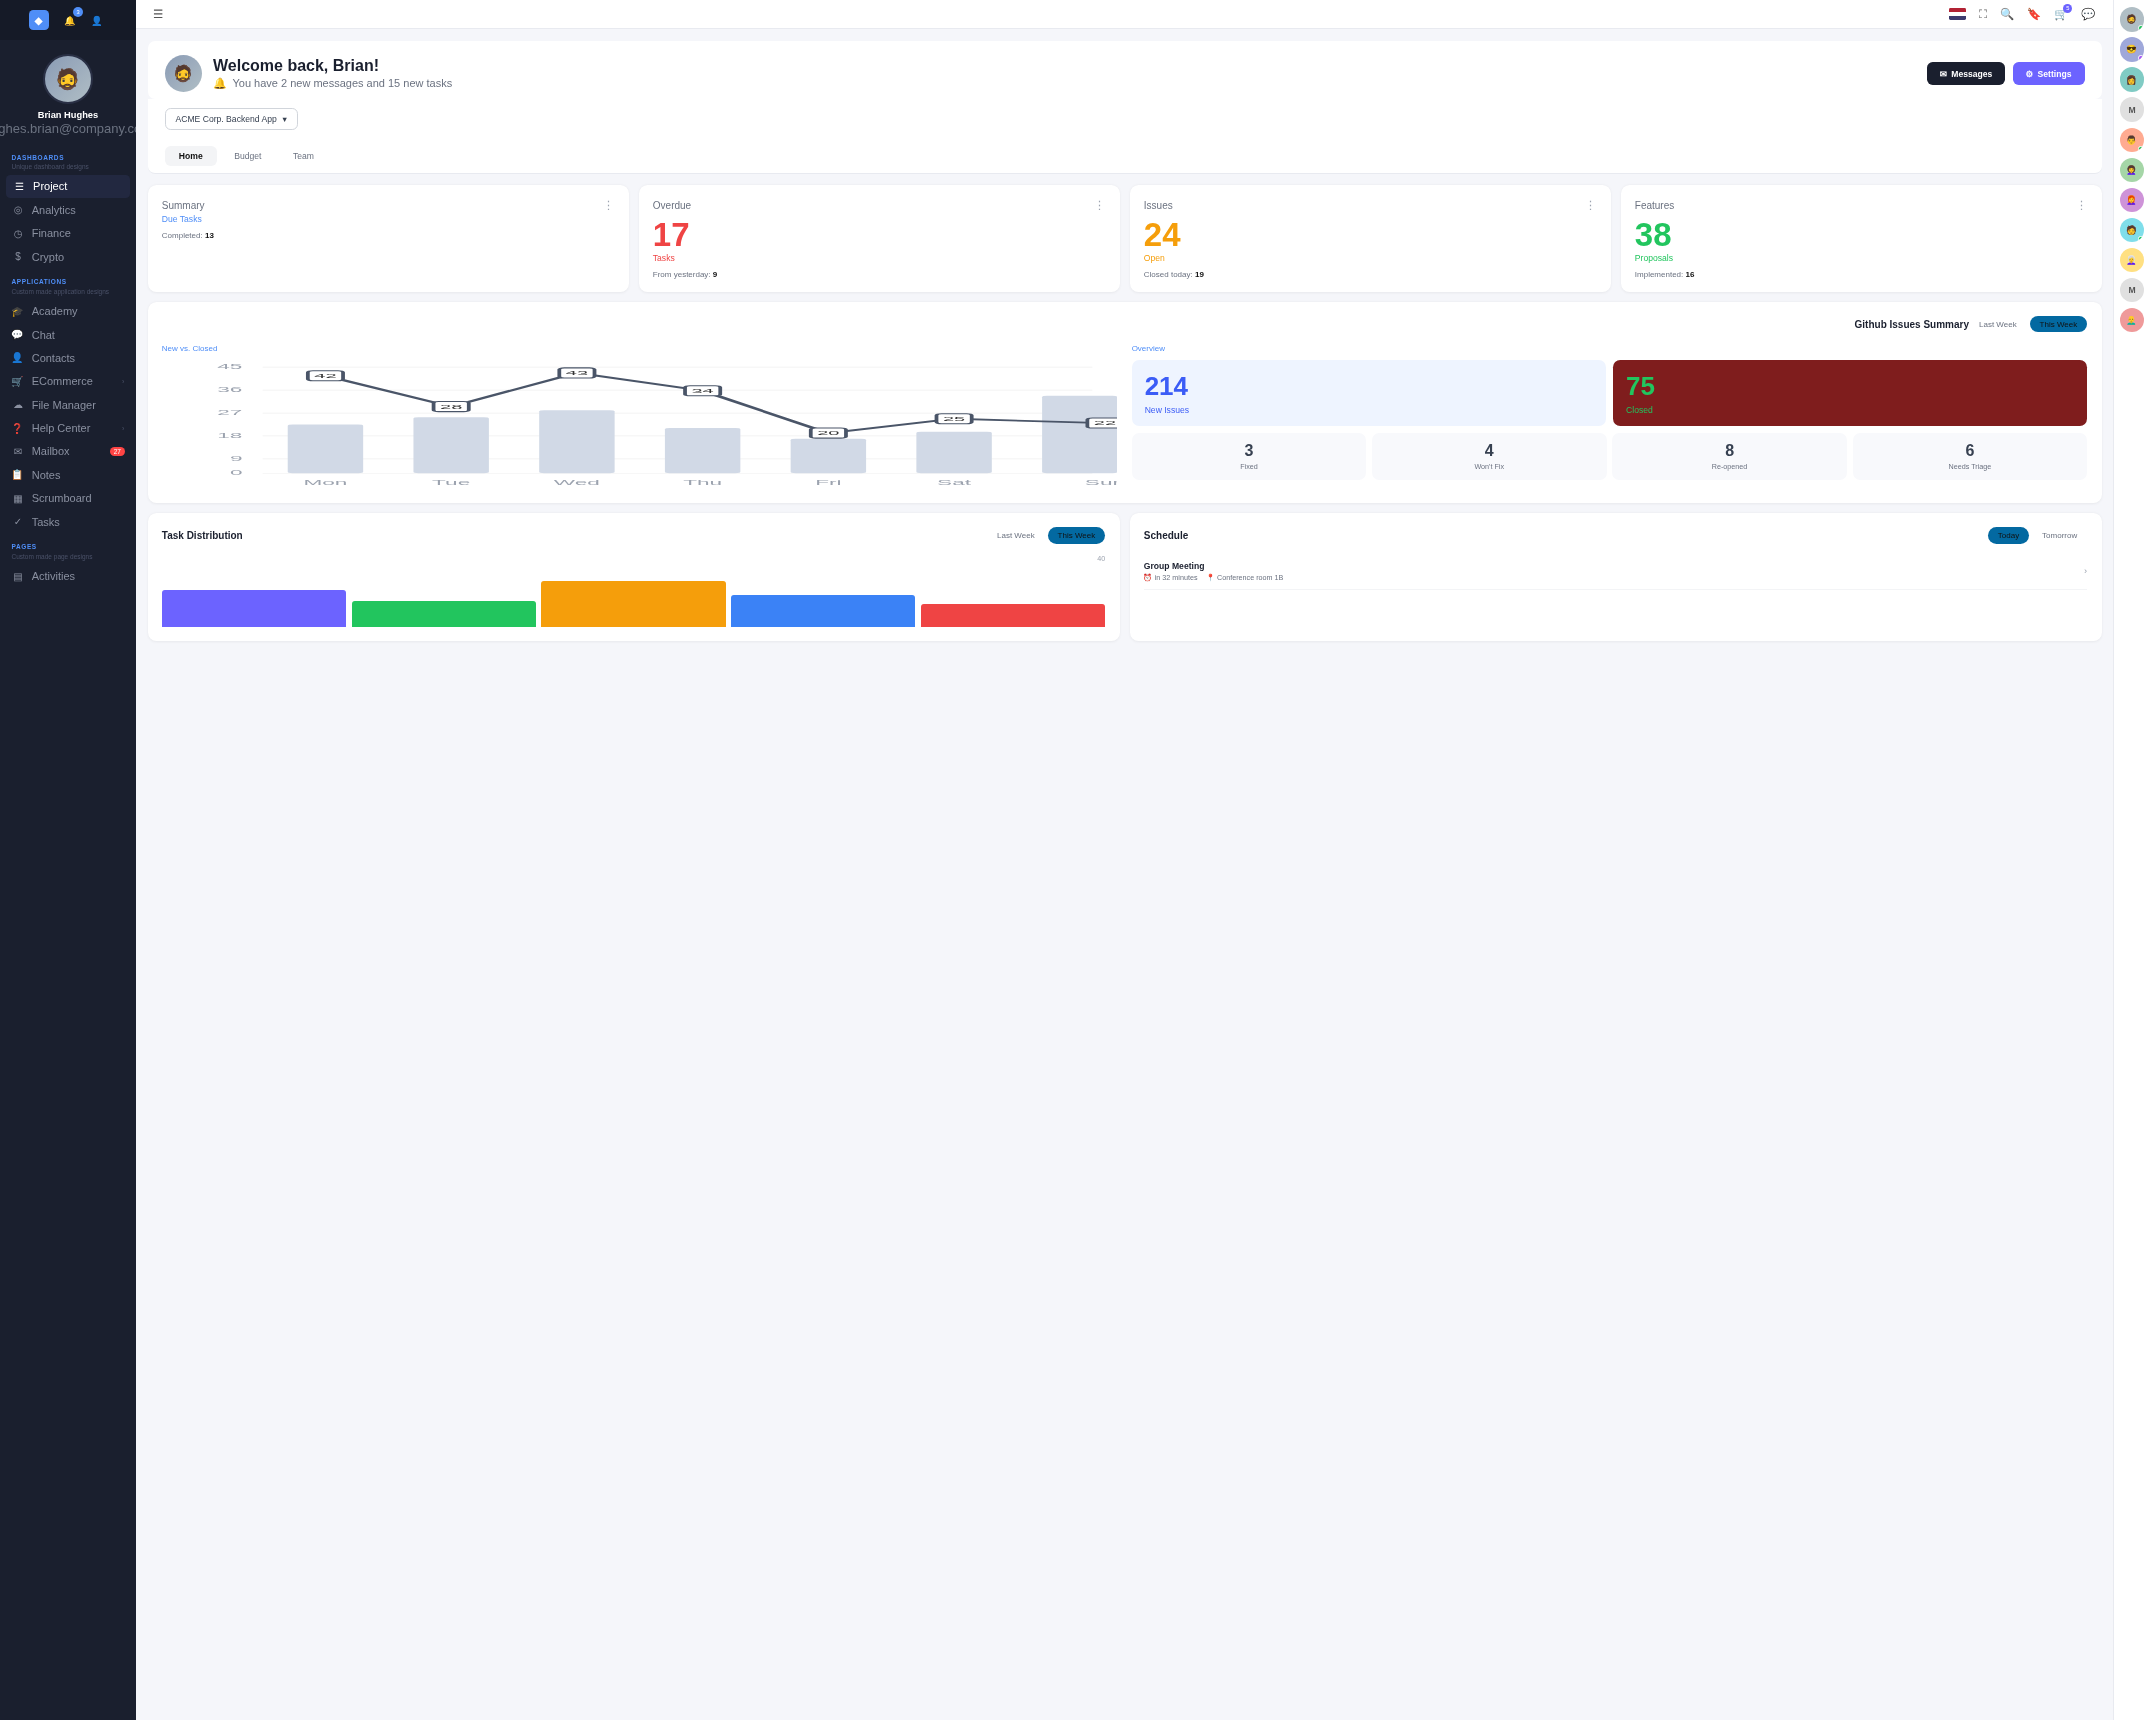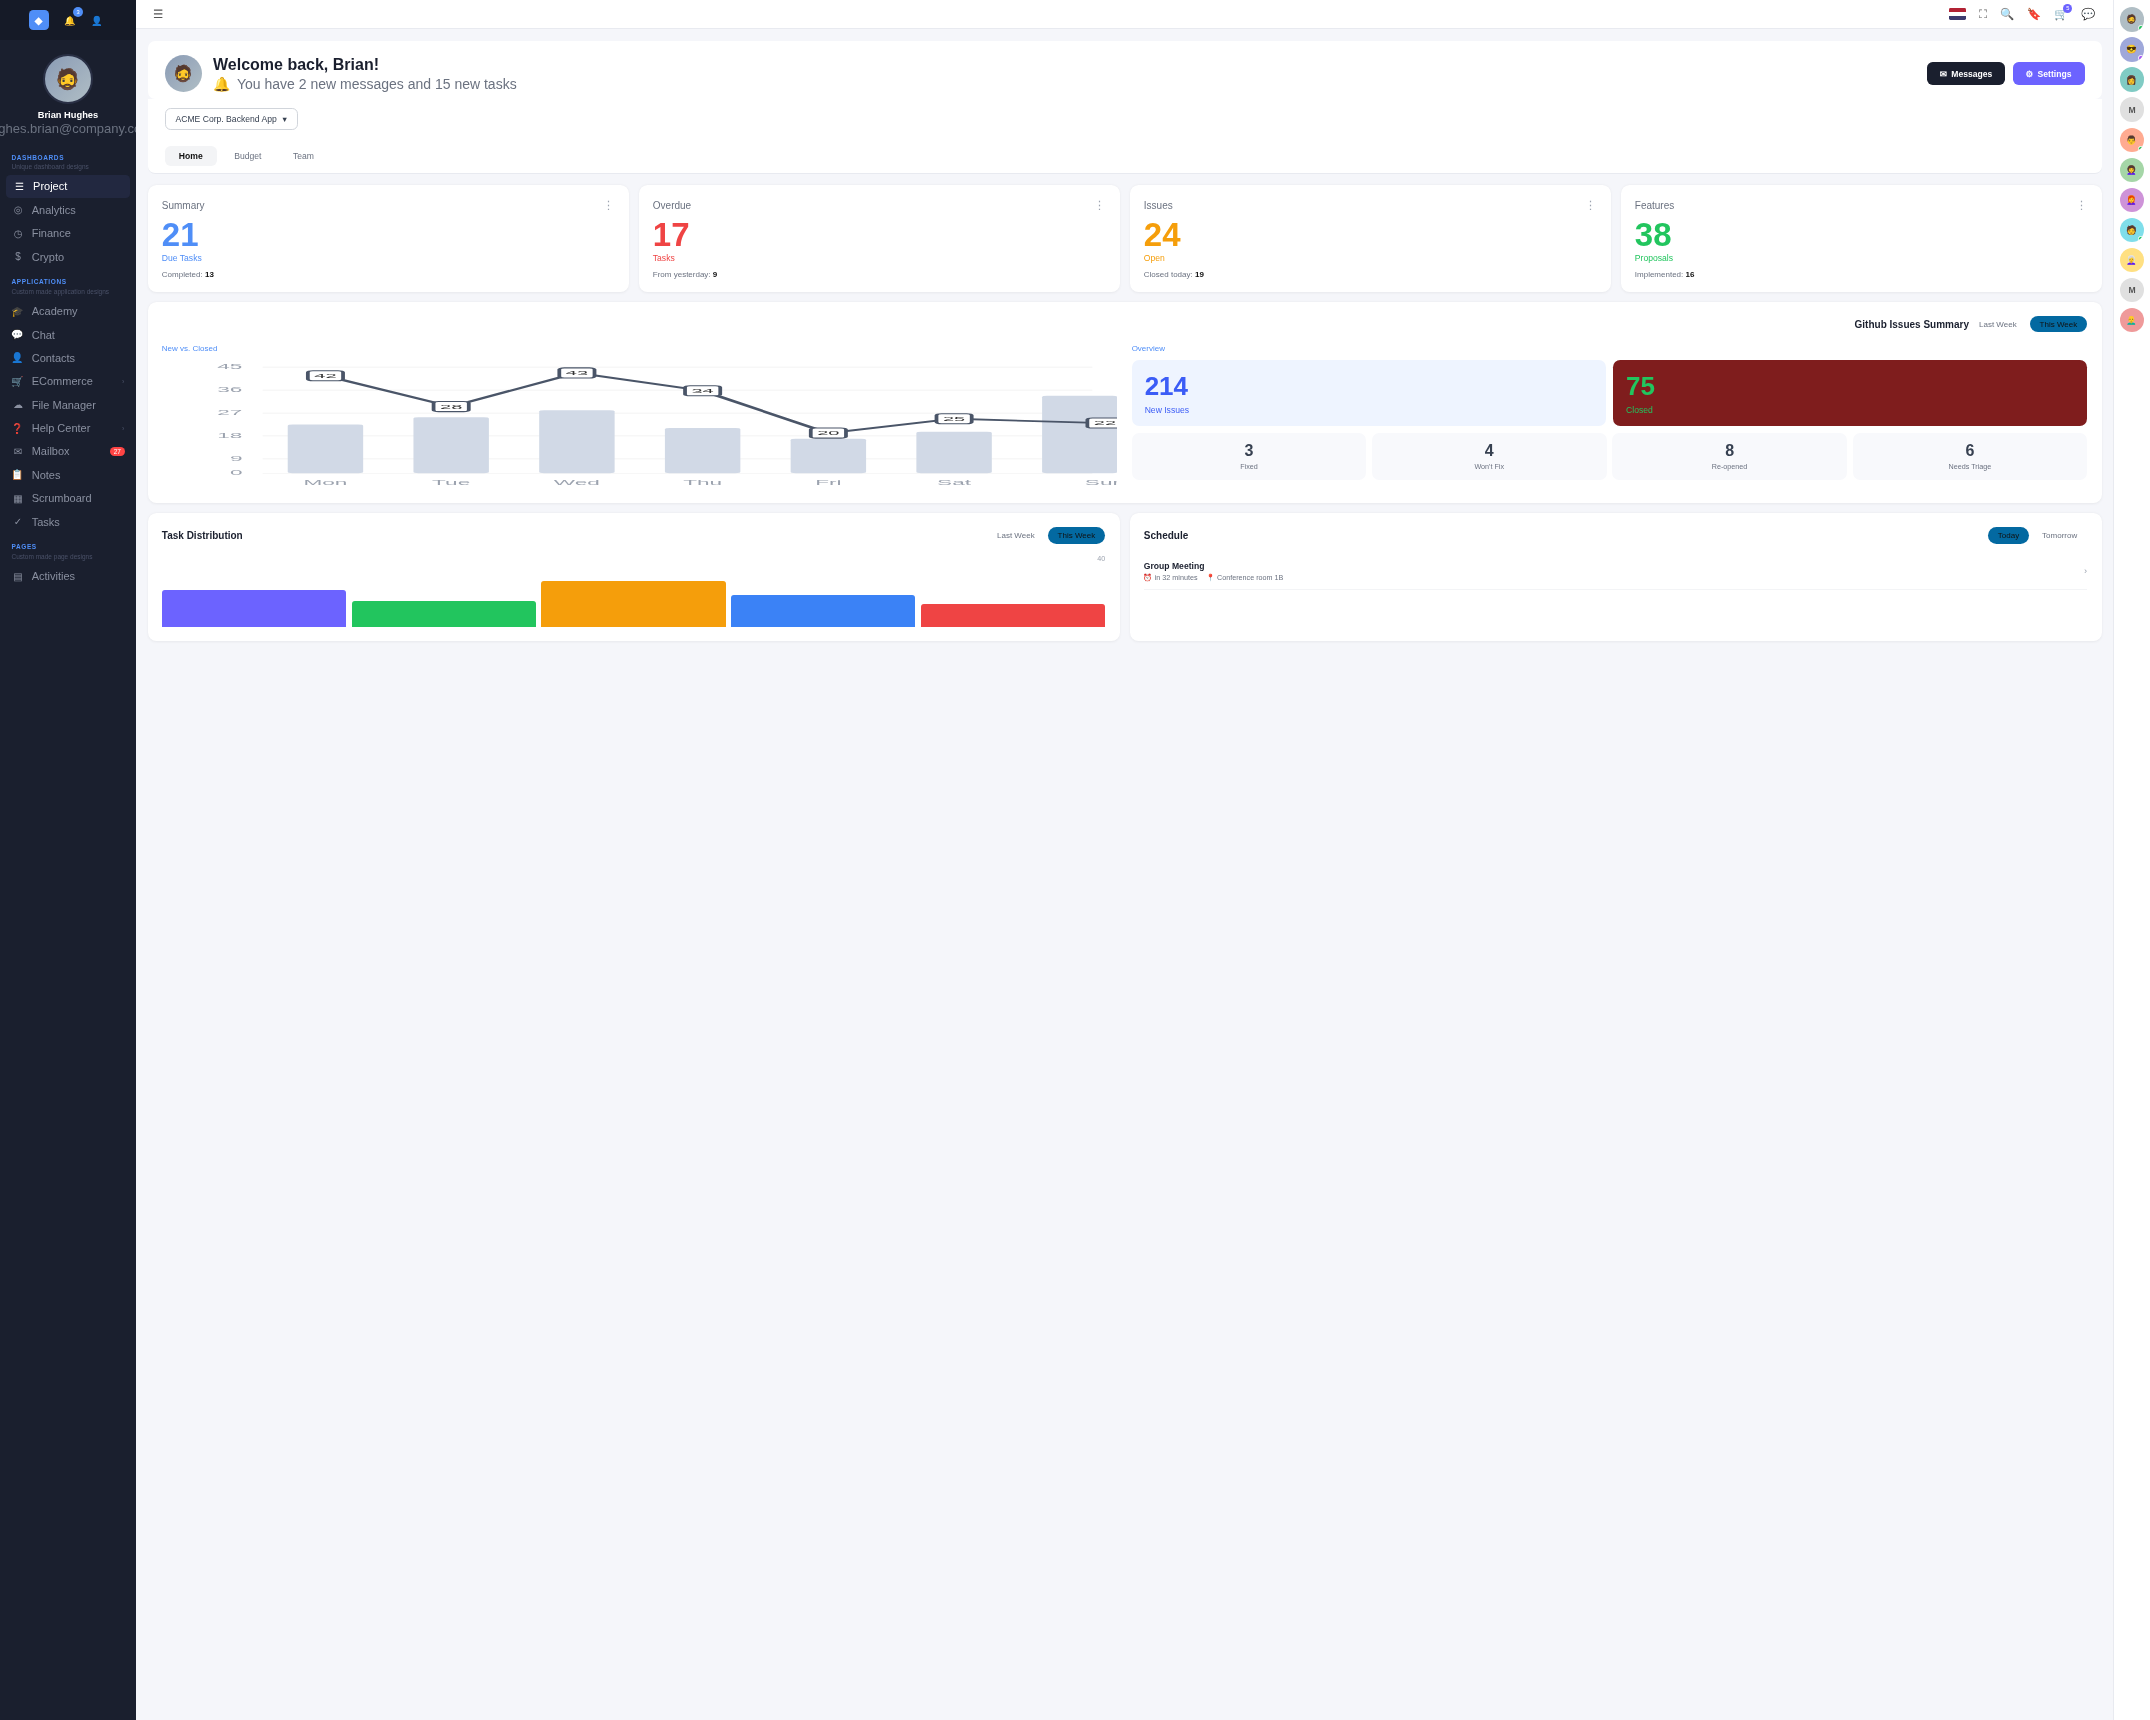--- a/index.html
+++ b/index.html
@@ -131,21 +131,21 @@
       border-radius: 7.2px;
       display: flex; align-items: center; gap: 11.5px;
     }
     .welcome-avatar {
       width: 37px; height: 37px; border-radius: 50%;
       background: linear-gradient(135deg, #8a9bb5, #b0bec5);
       flex-shrink: 0; display: flex; align-items: center; justify-content: center;
       font-size: 16px;
     }
     .welcome-text h2 { font-size: 16px; font-weight: 700; color: #1a1f2e; }
-    .welcome-text p { color: #6b7280; font-size: 14px; margin-top: 2.2px; }
+    .welcome-text p { color: #6b7280; font-size: 11px; margin-top: 2.2px; }
     .welcome-actions { margin-left: auto; display: flex; gap: 7.2px; }
     .btn-messages {
       background: #1a1f2e; color: #fff; border: none;
       padding: 6.5px 13px; border-radius: 5.7px; cursor: pointer;
       font-size: 8.6px; font-weight: 600; display: flex; align-items: center; gap: 4.3px;
     }
     .btn-settings {
       background: #6c63ff; color: #fff; border: none;
       padding: 6.5px 13px; border-radius: 5.7px; cursor: pointer;
       font-size: 8.6px; font-weight: 600; display: flex; align-items: center; gap: 4.3px;
@@ -426,21 +426,20 @@
     <button class="tab-btn">Team</button>
   </div>
 
   <div class="cards-row">
 
     <div class="stat-card">
       <div class="card-header">
         <span class="card-title">Summary</span>
         <span class="card-menu">⋮</span>
       </div>
-      <div class="card-number blue">21</div>
       <div class="card-label blue">Due Tasks</div>
       <div class="card-sub">Completed: <span>13</span></div>
     </div>
 
     <div class="stat-card">
       <div class="card-header">
         <span class="card-title">Overdue</span>
         <span class="card-menu">⋮</span>
       </div>
       <div class="card-number red">17</div>

